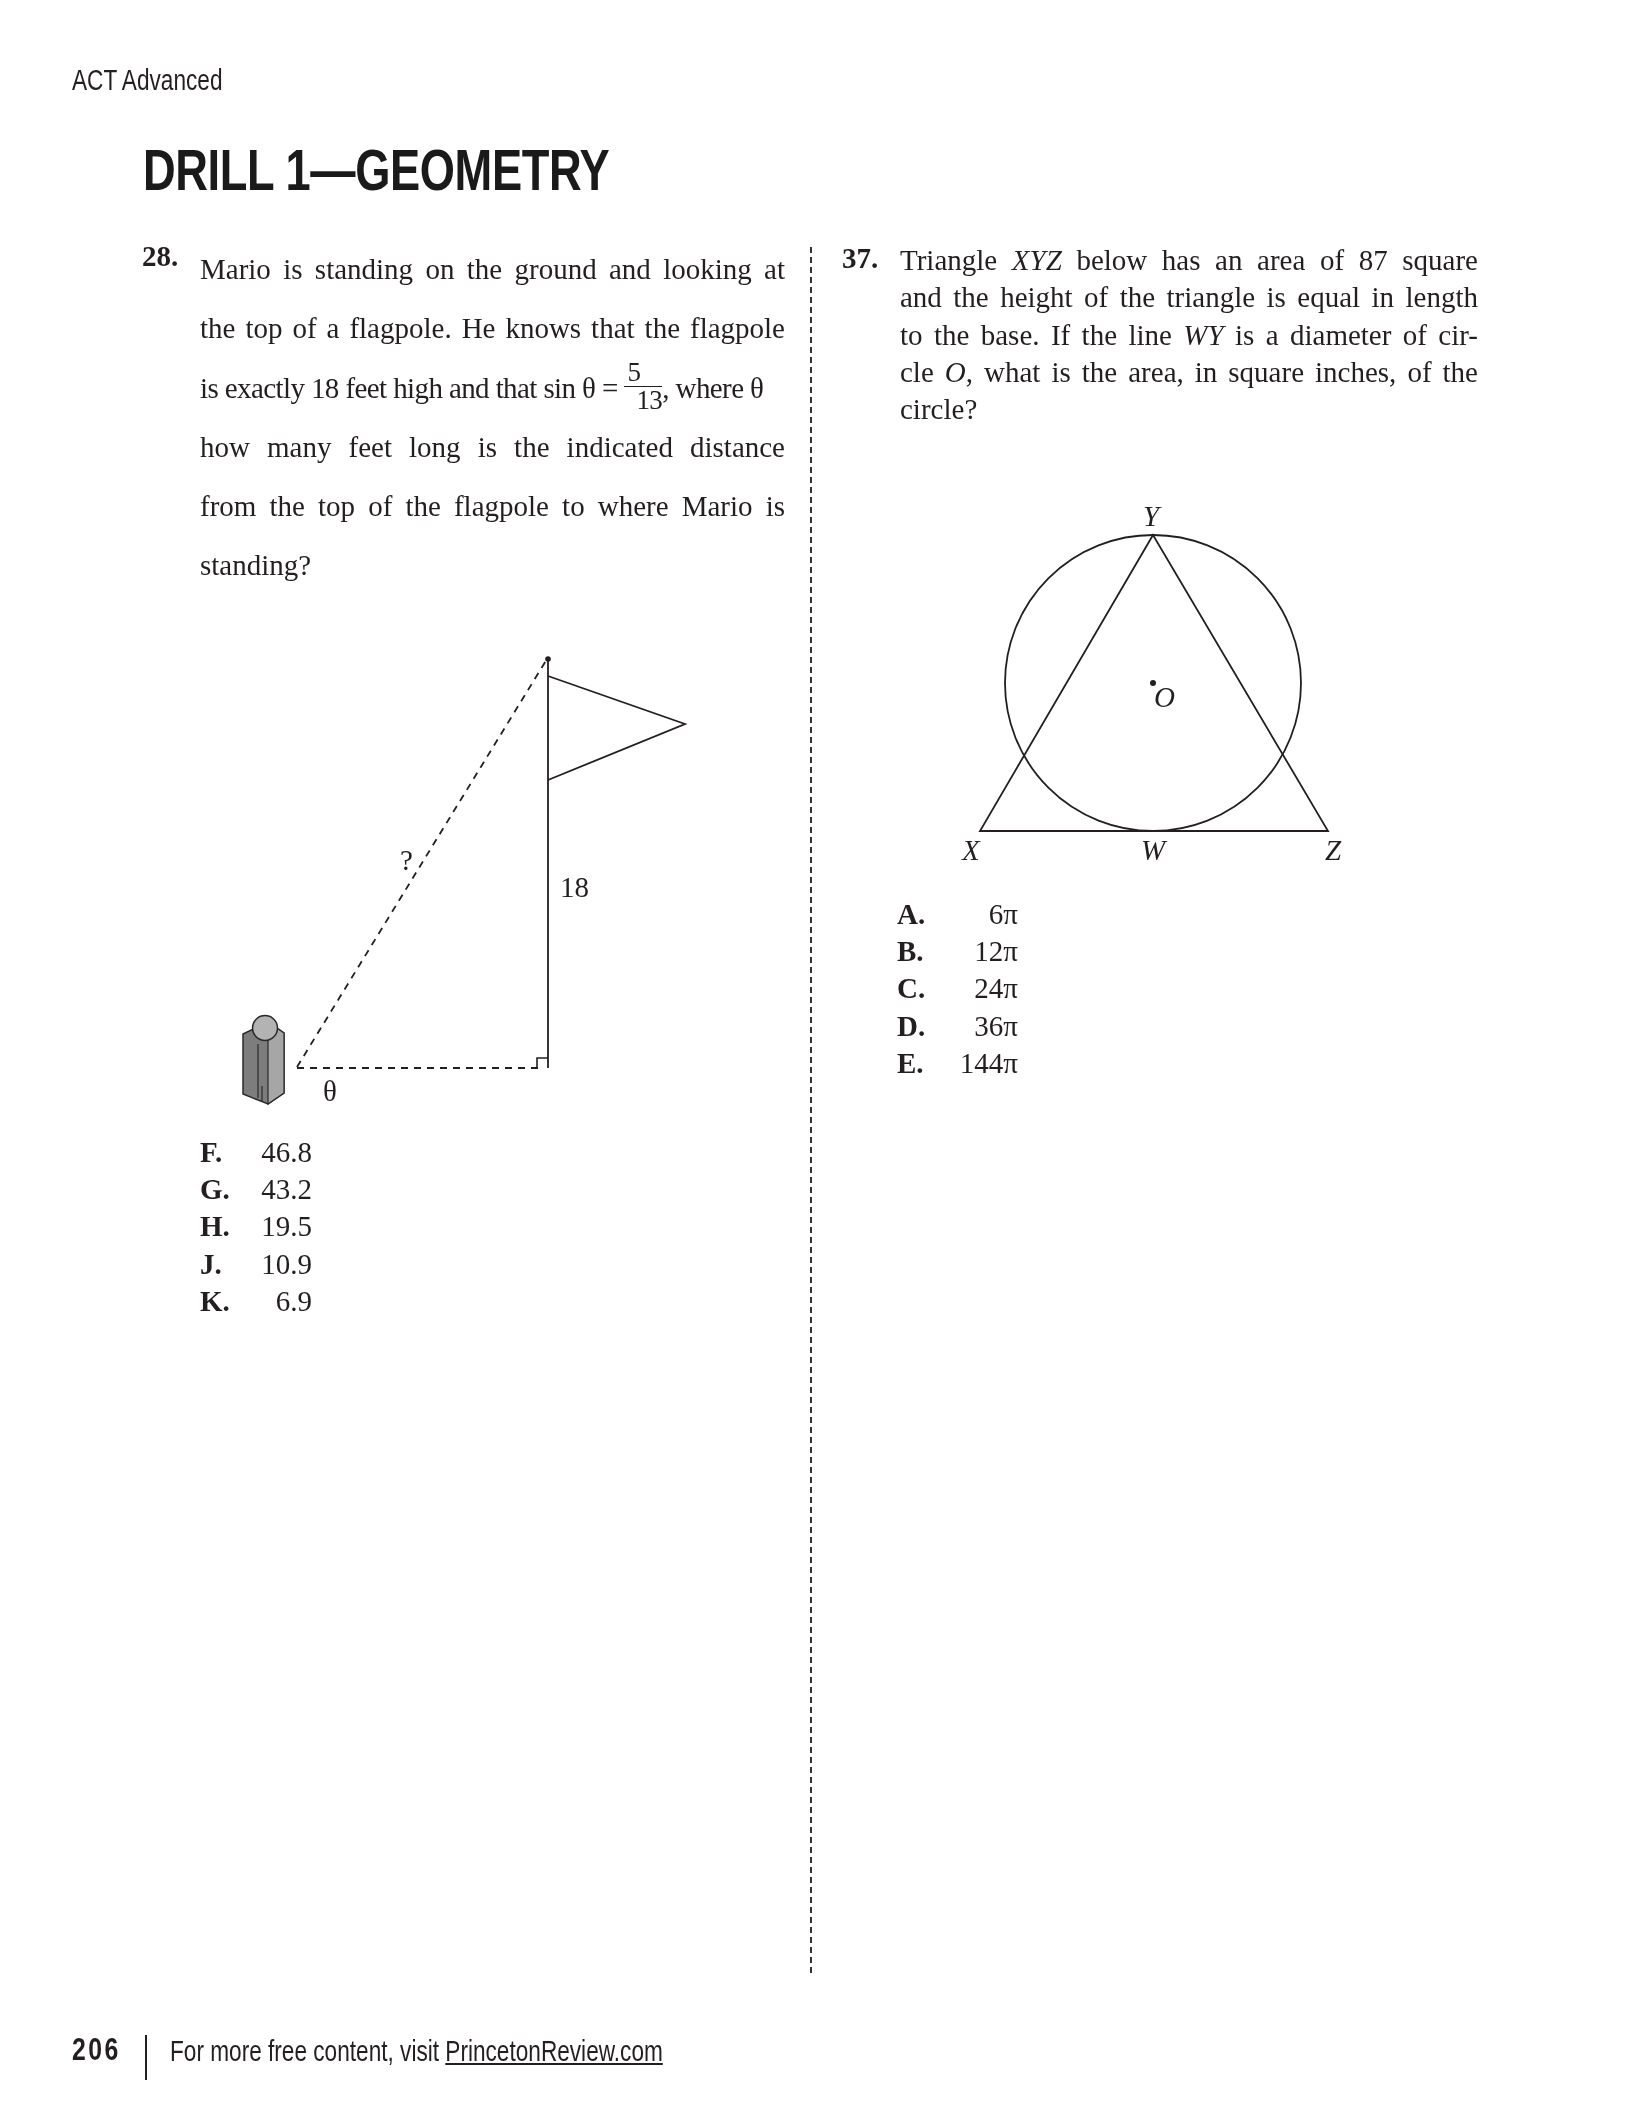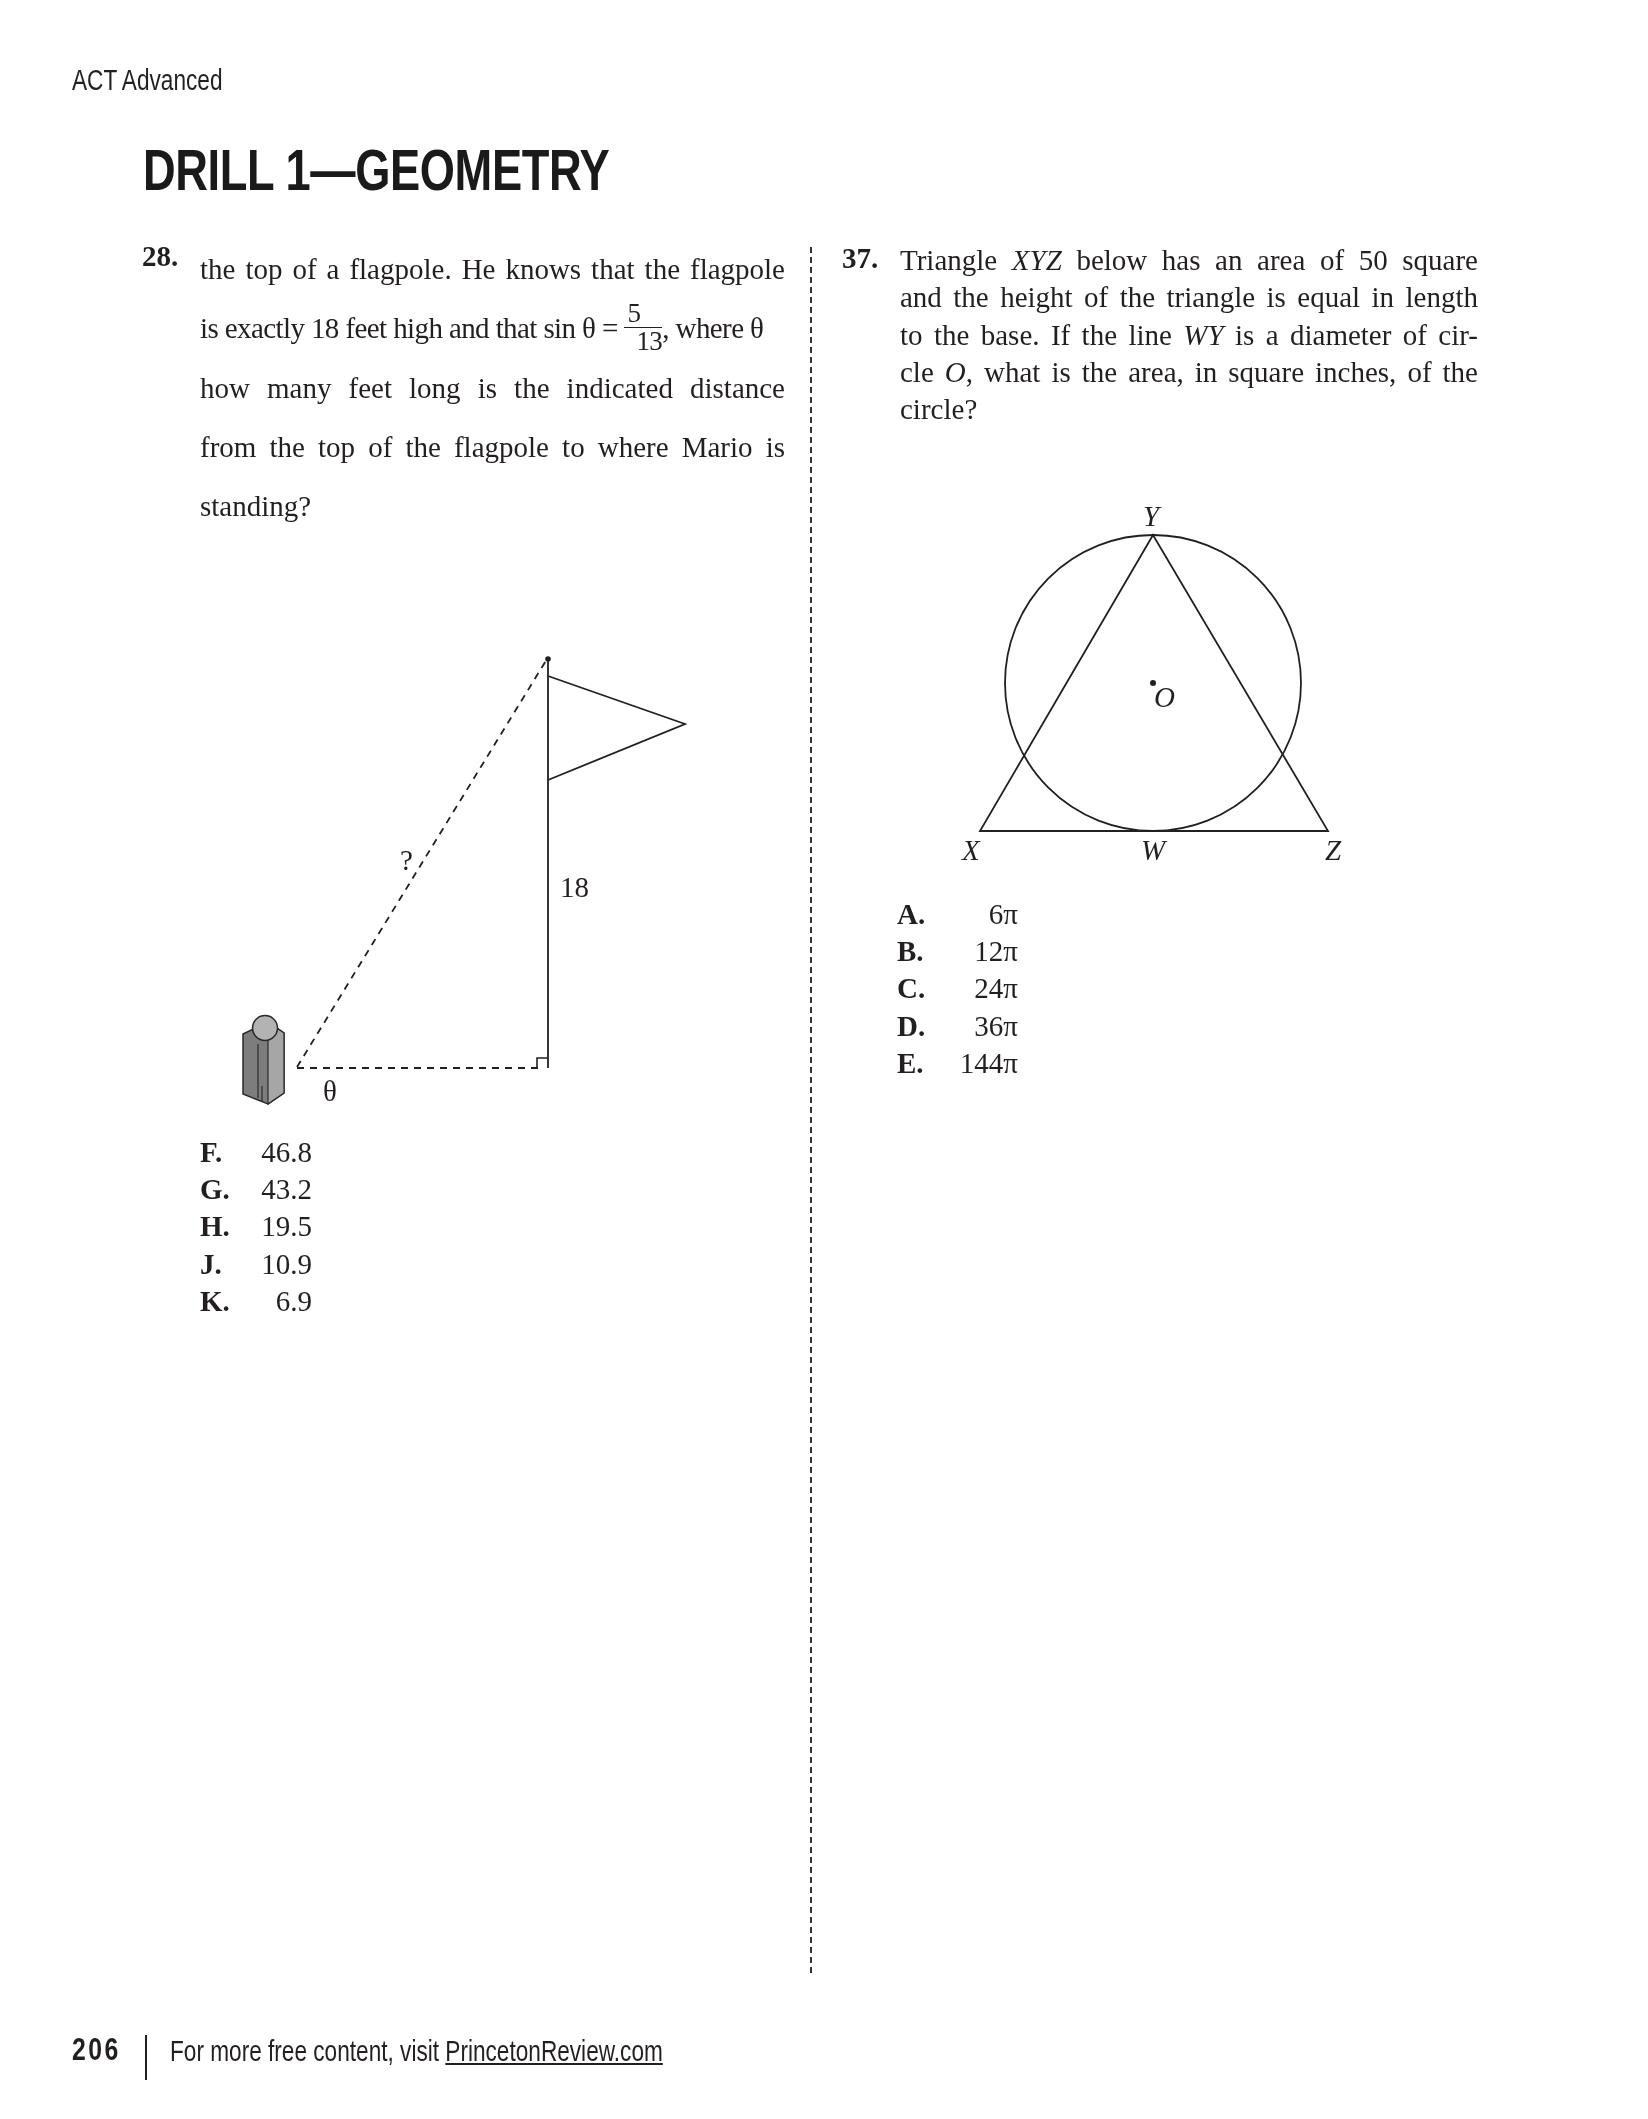--- a/index.html
+++ b/index.html
@@ -38,20 +38,21 @@
   .footer-link{text-decoration:underline;color:#231f20;}
 </style>
 </head>
 <body>
 
 <div class="abs running-head">ACT Advanced</div>
 <div class="abs title">DRILL 1—GEOMETRY</div>
 
 <div class="abs serif qnum q28-num">28.</div>
 <div class="abs serif q28-body">
+  <span class="ln">Mario is standing on the ground and looking at</span>
   <span class="ln">the top of a flagpole. He knows that the flagpole</span>
   <span class="ln" style="text-align-last:left;letter-spacing:-0.6px;">
     <span>is exactly 18 feet high and that sin θ =</span>
     <span class="frac">
       <span class="num">5</span>
       <span class="den">13</span>
     </span><span>, where θ</span>
   </span>
   <span class="ln">how many feet long is the indicated distance</span>
   <span class="ln">from the top of the flagpole to where Mario is</span>
@@ -97,21 +98,21 @@
   <div class="choice">
       <span class="lbl">K.</span>
       <span class="val">6.9</span>
     </div>
 </div>
 
 <div class="abs divider"></div>
 
 <div class="abs serif qnum q37-num">37.</div>
 <div class="abs serif q37-body">
-  <span class="ln"><span>Triangle </span><i>XYZ</i><span> below has an area of 50 square</span></span>
+  <span class="ln"><span>Triangle </span><i>XYZ</i><span> below has an area of 87 square</span></span>
   <span class="ln"><span>and the height of the triangle is equal in length</span></span>
   <span class="ln"><span>to the base. If the line </span><i>WY</i><span> is a diameter of cir-</span></span>
   <span class="ln"><span>cle </span><i>O</i><span>, what is the area, in square inches, of the</span></span>
   <span class="ln last"><span>circle?</span></span>
 </div>
 
 <svg width="1648" height="2119">
   <circle cx="1153" cy="683" r="148" fill="none" stroke="#231f20" stroke-width="1.8"></circle>
   <polygon points="1153,535 980,831 1328,831" fill="none" stroke="#231f20" stroke-width="1.8" stroke-linejoin="miter"></polygon>
   <circle cx="1153" cy="683" r="3" fill="#231f20"></circle>

